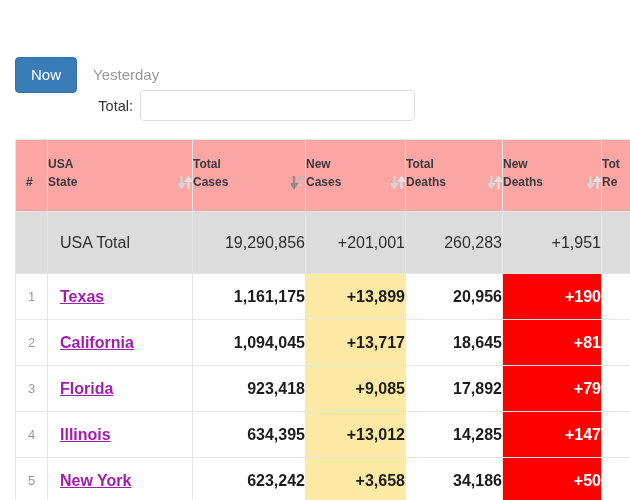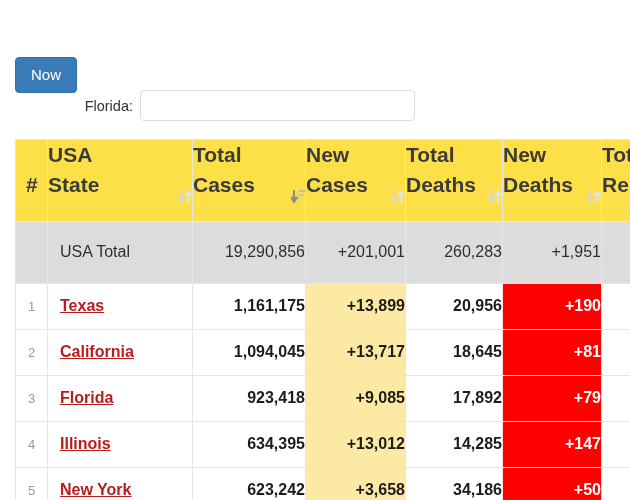--- a/index.html
+++ b/index.html
@@ -102,25 +102,25 @@
   col.c-num   { width: 32px; }
   col.c-state { width: 145px; }
   col.c-tc    { width: 113px; }
   col.c-nc    { width: 100px; }
   col.c-td    { width: 97px; }
   col.c-nd    { width: 99px; }
   col.c-tr    { width: 131px; }
 
   thead th {
     height: 72px;
-    background: #fde047;
+    background: #fca5a5;
     border-bottom: 2px solid #d8d8d8;
     font-weight: bold;
     color: #3b3b3b;
-    font-size: 21px;
+    font-size: 12px;
     text-align: left;
     padding: 0 10px;
     position: relative;
     cursor: pointer;
   }
   thead th.th-num {
     text-align: left;
     padding-left: 10px;
     vertical-align: middle;
   }
@@ -161,21 +161,21 @@
     font-weight: normal;
     color: #9a9a9a;
     font-size: 13px;
     padding: 0 4px;
   }
   tbody td.col-state {
     text-align: left;
     padding-left: 12px;
   }
   tbody td.col-state a {
-    color: #b91c1c;
+    color: #a21caf;
     text-decoration: underline;
     font-weight: bold;
     font-size: 16px;
     cursor: pointer;
   }
 
   
   tr.total-row td {
     background: #dcdcdc;
     font-weight: normal;
@@ -207,24 +207,27 @@
 </style>
 </head>
 <body>
 
 <div id="page">
 
   <div class="tabbar">
     <div class="tab active">
       <span>Now</span>
     </div>
+    <div class="tab inactive">
+      <span>Yesterday</span>
+    </div>
   </div>
 
   <div class="searchrow">
-    <label class="search-label">Florida:</label>
+    <label class="search-label">Total:</label>
     <input class="search-input" type="text" value="" placeholder="" style="">
   </div>
 
   <div class="table-wrap">
     <table class="stats">
       <colgroup>
         <col class="c-num">
           <col class="c-state">
           <col class="c-tc">
           <col class="c-nc">

